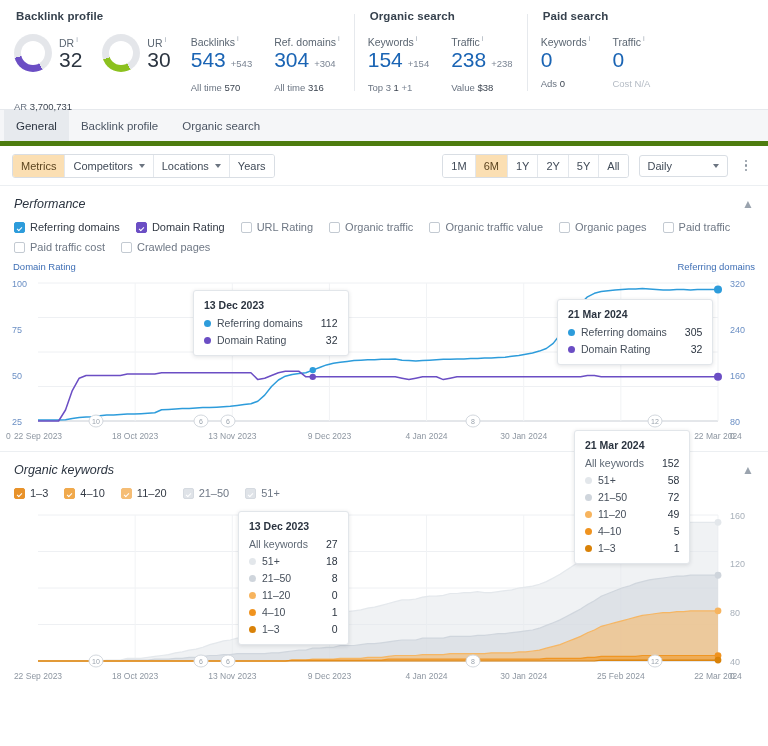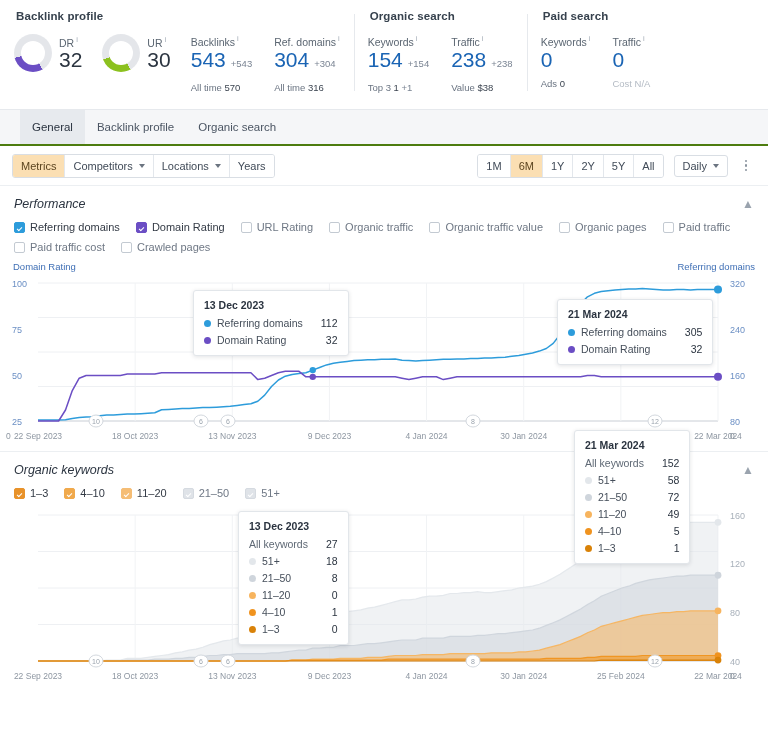--- a/index.html
+++ b/index.html
@@ -65,22 +65,22 @@
     background: #fff; border-radius: 50%;
   }
   .gauge-dr { background: conic-gradient(from 150deg, #6b4ec4 0 105deg, #e4e6ea 105deg 360deg); }
   .gauge-ur { background: conic-gradient(from 150deg, #8cc11f 0 100deg, #e4e6ea 100deg 360deg); }
   .gauge-txt { }
   .ar-line { font-size: 9.5px; color: #6a7482; margin-top: 8px; }
 
   
   .tabbar {
     height: 36px; display: flex; align-items: stretch;
-    background: #f5f6f8; border-bottom: 2px solid #4d7c0f;
-    padding-left: 20px;
+    background: #f5f6f8; border-bottom: 5px solid #4d7c0f;
+    padding-left: 4px;
   }
   .tab {
     display: flex; align-items: center; padding: 0 12px;
     font-size: 11.5px; color: #4b5563; cursor: pointer;
   }
   .tab.active { background: #e7eaee; color: #2b3440; }
 
   
   .toolbar {
     height: 40px; display: flex; align-items: center;
@@ -96,21 +96,21 @@
   .btn.sel { background: #fbdfb3; color: #5c4520; }
   .caret {
     display: inline-block; width: 0; height: 0; margin-left: 6px;
     border-left: 3.5px solid transparent; border-right: 3.5px solid transparent;
     border-top: 4px solid #6b7480;
   }
   .right-tools { margin-left: auto; display: flex; align-items: center; }
   .daily {
     height: 22px; padding: 0 8px; display: flex; align-items: center;
     font-size: 11px; color: #414b58; border: 1px solid #d9dee4;
-    border-radius: 3px; margin-left: 10px; background: #fff; cursor: pointer;
+    border-radius: 3px; margin-left: 10px; background: #fff; cursor: pointer; gap: 35px;
   }
   .kebab {
     width: 20px; display: flex; flex-direction: column; align-items: center;
     gap: 2px; margin-left: 8px; cursor: pointer;
   }
   .kebab i { width: 2.5px; height: 2.5px; background: #8a939e; border-radius: 50%; }
 
   
   .section-head {
     display: flex; align-items: center; padding: 11px 14px 6px;
@@ -209,20 +209,21 @@
       <div class="metric">
         <div class="m-label"><span>Ref. domains</span><span class="i">i</span></div>
         <div class="m-value blue">
           <span>304</span>
           <span class="m-delta">+304</span>
         </div>
         <div class="m-sub"><span>All time</span> <b>316</b></div>
       </div>
 
     </div>
+    <div class="ar-line"><span>AR</span> <b style="font-weight:normal;color:#3c4551">3,700,731</b></div>
   </div>
 
   <div class="ov-group">
     <div class="ov-title">Organic search</div>
     <div class="ov-row">
       <div class="metric">
         <div class="m-label"><span>Keywords</span><span class="i">i</span></div>
         <div class="m-value blue">
           <span>154</span>
           <span class="m-delta">+154</span>

